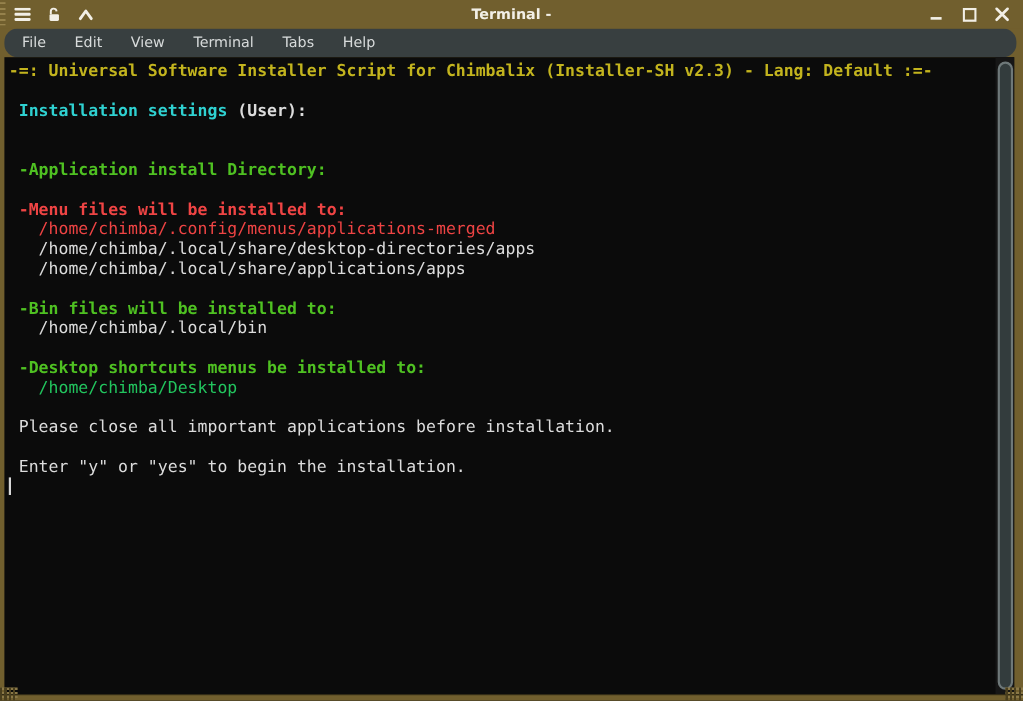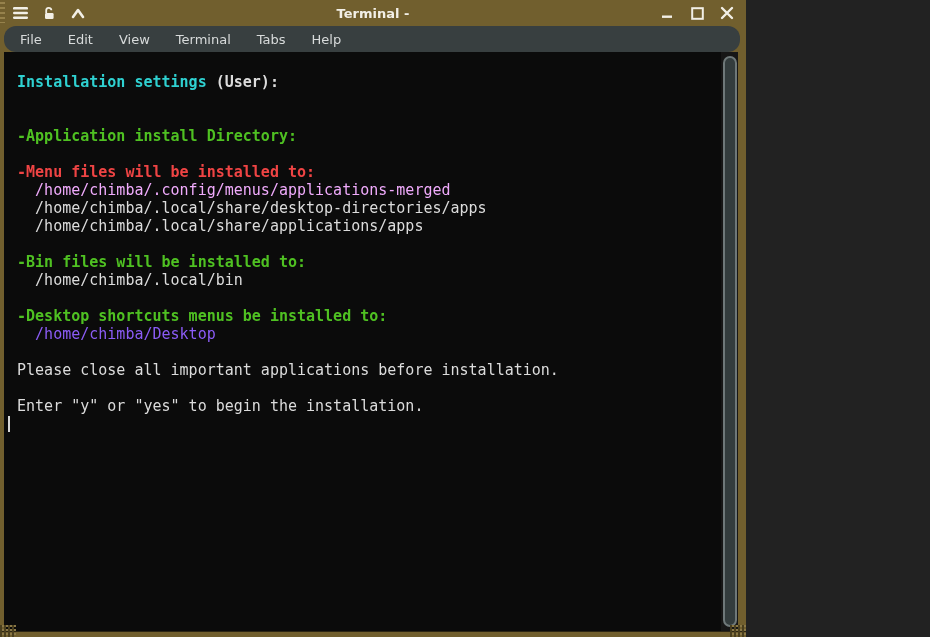--- a/index.html
+++ b/index.html
@@ -1,18 +1,18 @@
 <!DOCTYPE html>
 <html><head>
 <meta charset="utf-8">
 <style>
   html,body{margin:0;padding:0;background:#222;}
   *{box-sizing:border-box;}
   #window{
-    width:746px;height:637px;
+    width:930px;height:637px;
     background:#715f2e;
     position:relative;
     font-family:"DejaVu Sans", sans-serif;
     overflow:hidden;
     display:flex;flex-direction:column;
   }
   
   .titlebar{
     height:26px;flex:0 0 26px;
     background:#715f2e;
@@ -160,36 +160,37 @@
     <span class="menu-item">File</span>
     <span class="menu-item">Edit</span>
     <span class="menu-item">View</span>
     <span class="menu-item">Terminal</span>
     <span class="menu-item">Tabs</span>
     <span class="menu-item">Help</span>
   </div>
 
   <div class="term-row">
     <div class="term-content">
+        <div class="t-line"><span style="color: rgb(195, 180, 30); font-weight: bold;">-=: Universal Software Installer Script for Chimbalix (Installer-SH v2.3) - Lang: Default :=-</span></div>
         <div class="t-line"></div>
         <div class="t-line"><span style="color: rgb(47, 209, 209); font-weight: bold;"> Installation settings </span><span style="color: rgb(220, 220, 220); font-weight: bold;">(User):</span></div>
         <div class="t-line"></div>
         <div class="t-line"></div>
         <div class="t-line"><span style="color: rgb(79, 193, 34); font-weight: bold;"> -Application install Directory:</span></div>
         <div class="t-line"></div>
         <div class="t-line"><span style="color: #ef4444; font-weight: bold;"> -Menu files will be installed to:</span></div>
-        <div class="t-line"><span style="color: #f0abfc;">   /home/chimba/.config/menus/applications-merged</span></div>
+        <div class="t-line"><span style="color: #ef4444;">   /home/chimba/.config/menus/applications-merged</span></div>
         <div class="t-line"><span style="color: rgb(220, 220, 220); margin-top: 24px;">   /home/chimba/.local/share/desktop-directories/apps</span></div>
         <div class="t-line"><span style="color: rgb(220, 220, 220);">   /home/chimba/.local/share/applications/apps</span></div>
         <div class="t-line"></div>
         <div class="t-line"><span style="color: rgb(79, 193, 34); font-weight: bold;"> -Bin files will be installed to:</span></div>
         <div class="t-line"><span style="color: rgb(220, 220, 220);">   /home/chimba/.local/bin</span></div>
         <div class="t-line"></div>
         <div class="t-line"><span style="color: rgb(79, 193, 34); font-weight: bold;"> -Desktop shortcuts menus be installed to:</span></div>
-        <div class="t-line"><span style="color: #8b5cf6; text-align: center;">   /home/chimba/Desktop</span></div>
+        <div class="t-line"><span style="color: #22c55e; text-align: center;">   /home/chimba/Desktop</span></div>
         <div class="t-line"></div>
         <div class="t-line"><span style="color: rgb(220, 220, 220);"> Please close all important applications before installation.</span></div>
         <div class="t-line"></div>
         <div class="t-line"><span style="color: rgb(220, 220, 220);"> Enter "y" or "yes" to begin the installation.</span></div>
         <div class="t-line"><span class="cursor"></span></div>
       </div>
     <div class="scrollbar">
       <div class="scroll-thumb"></div>
     </div>
   </div>

